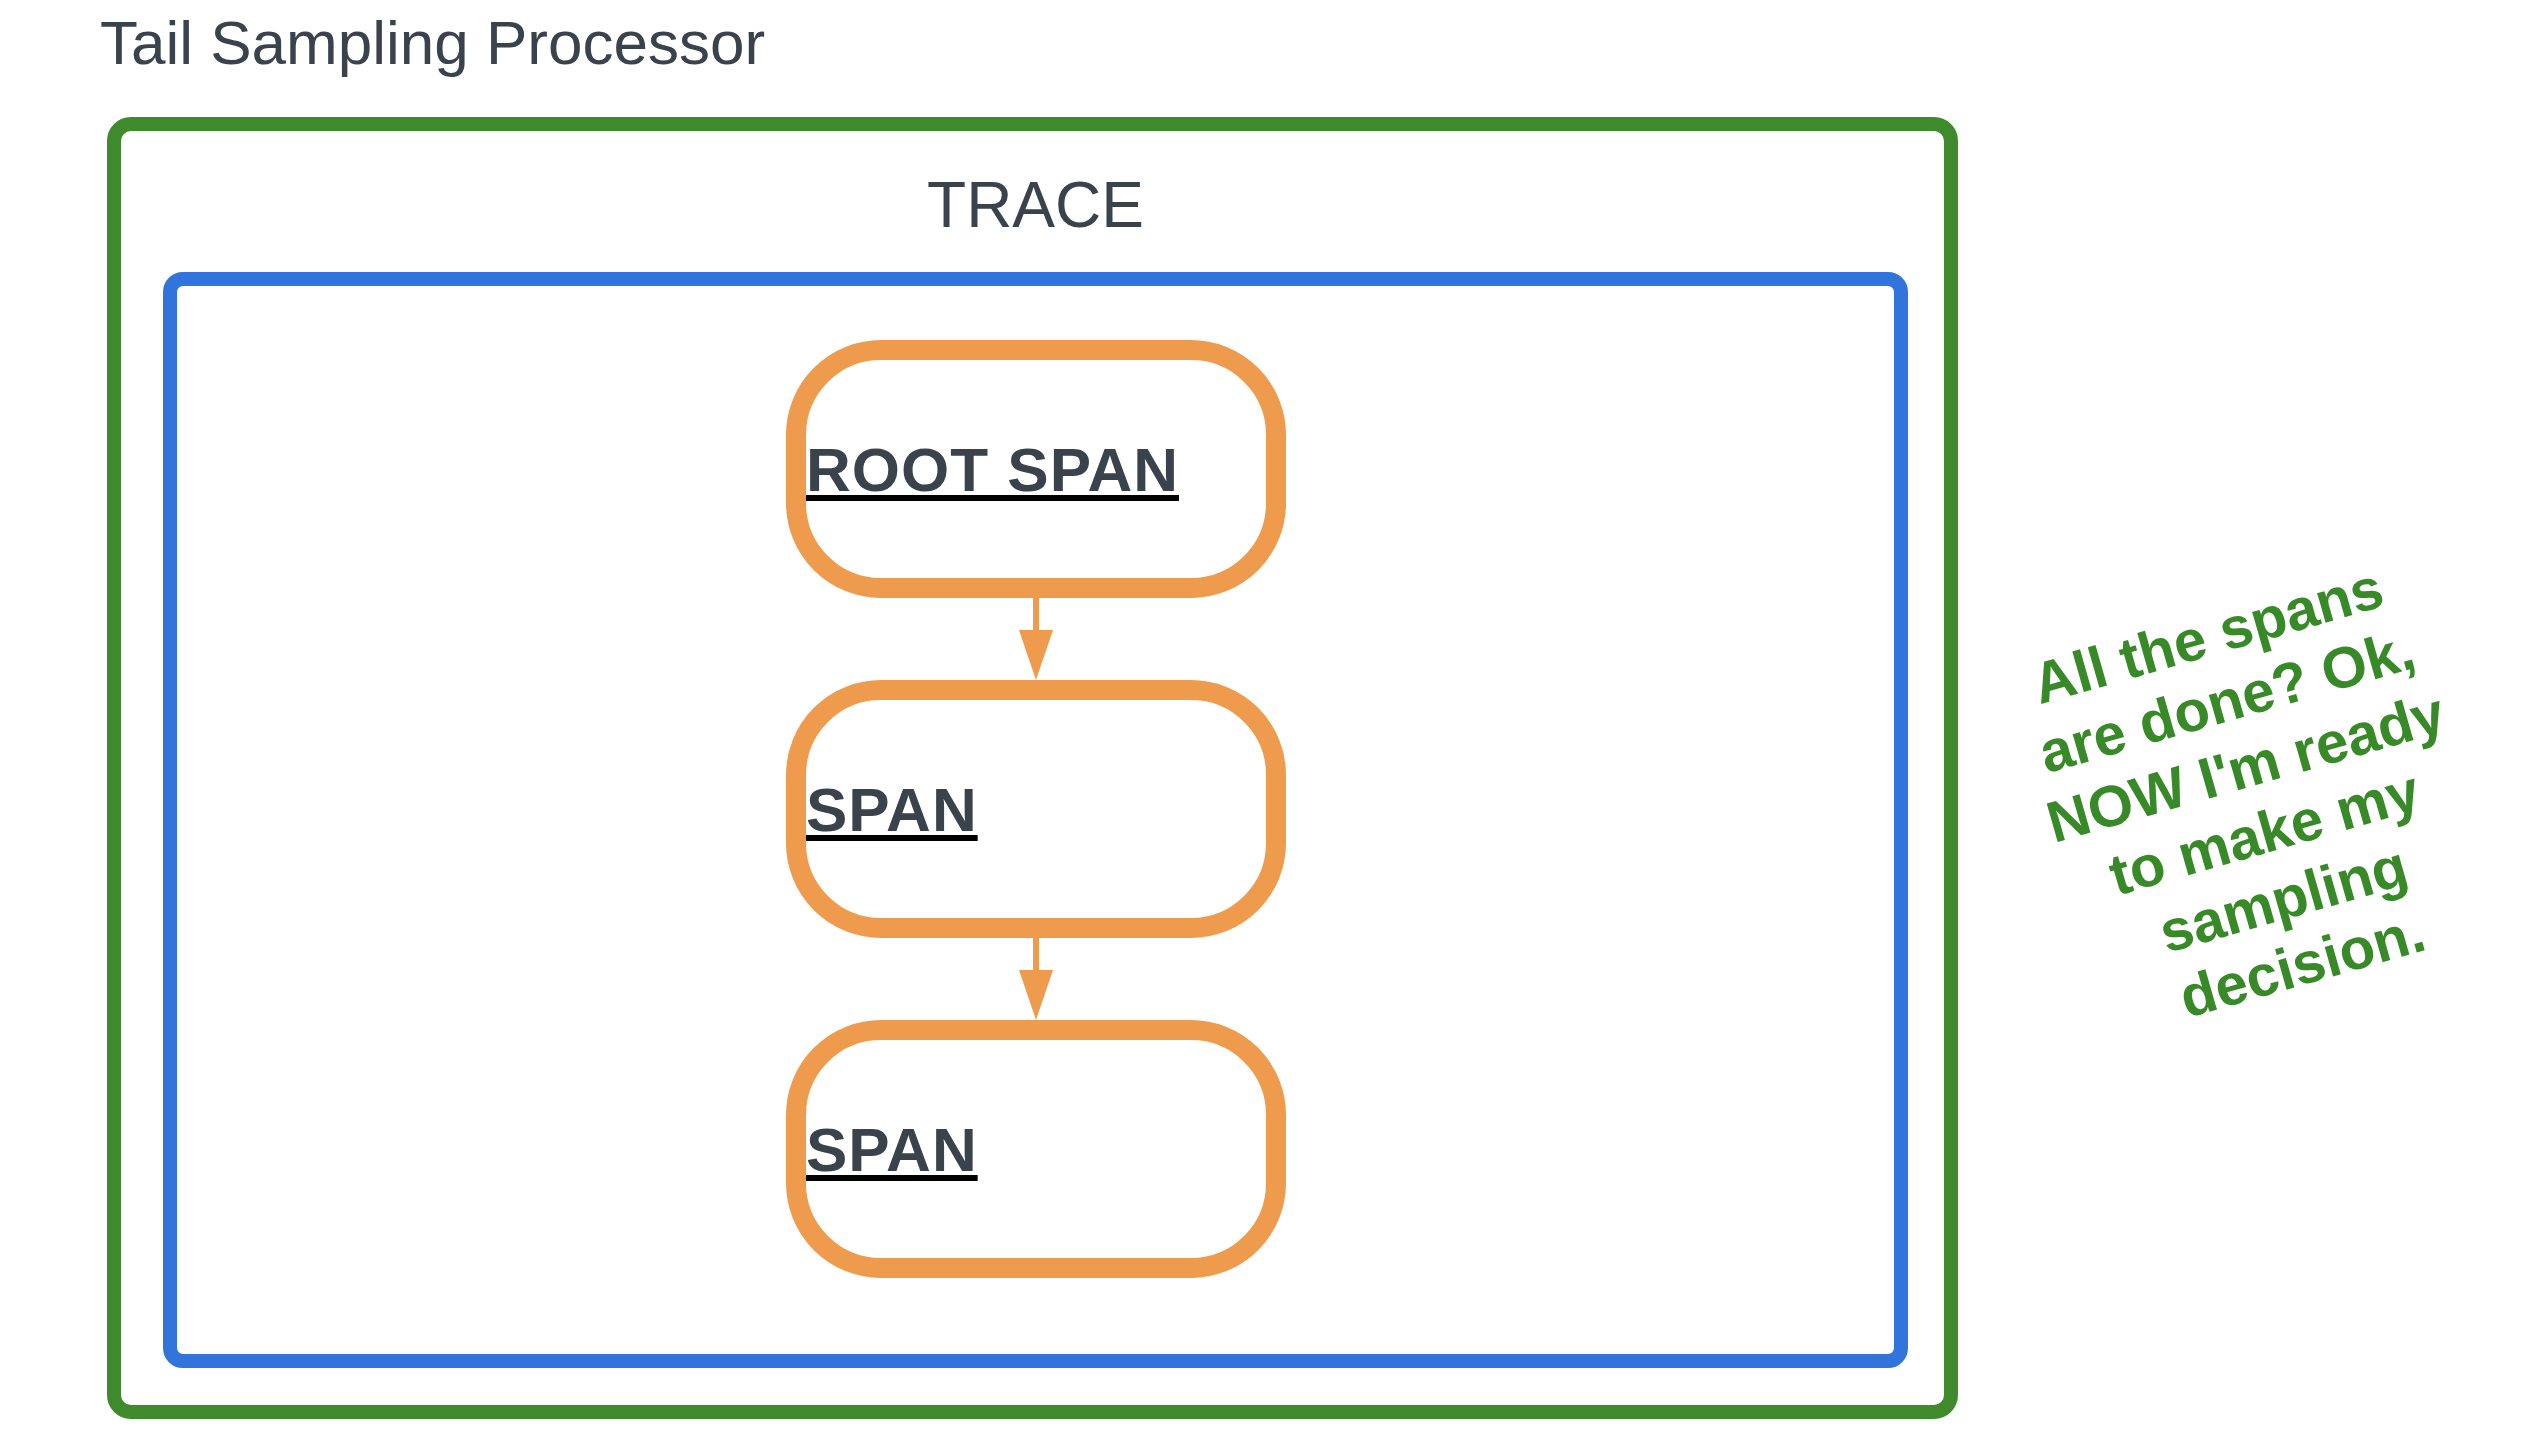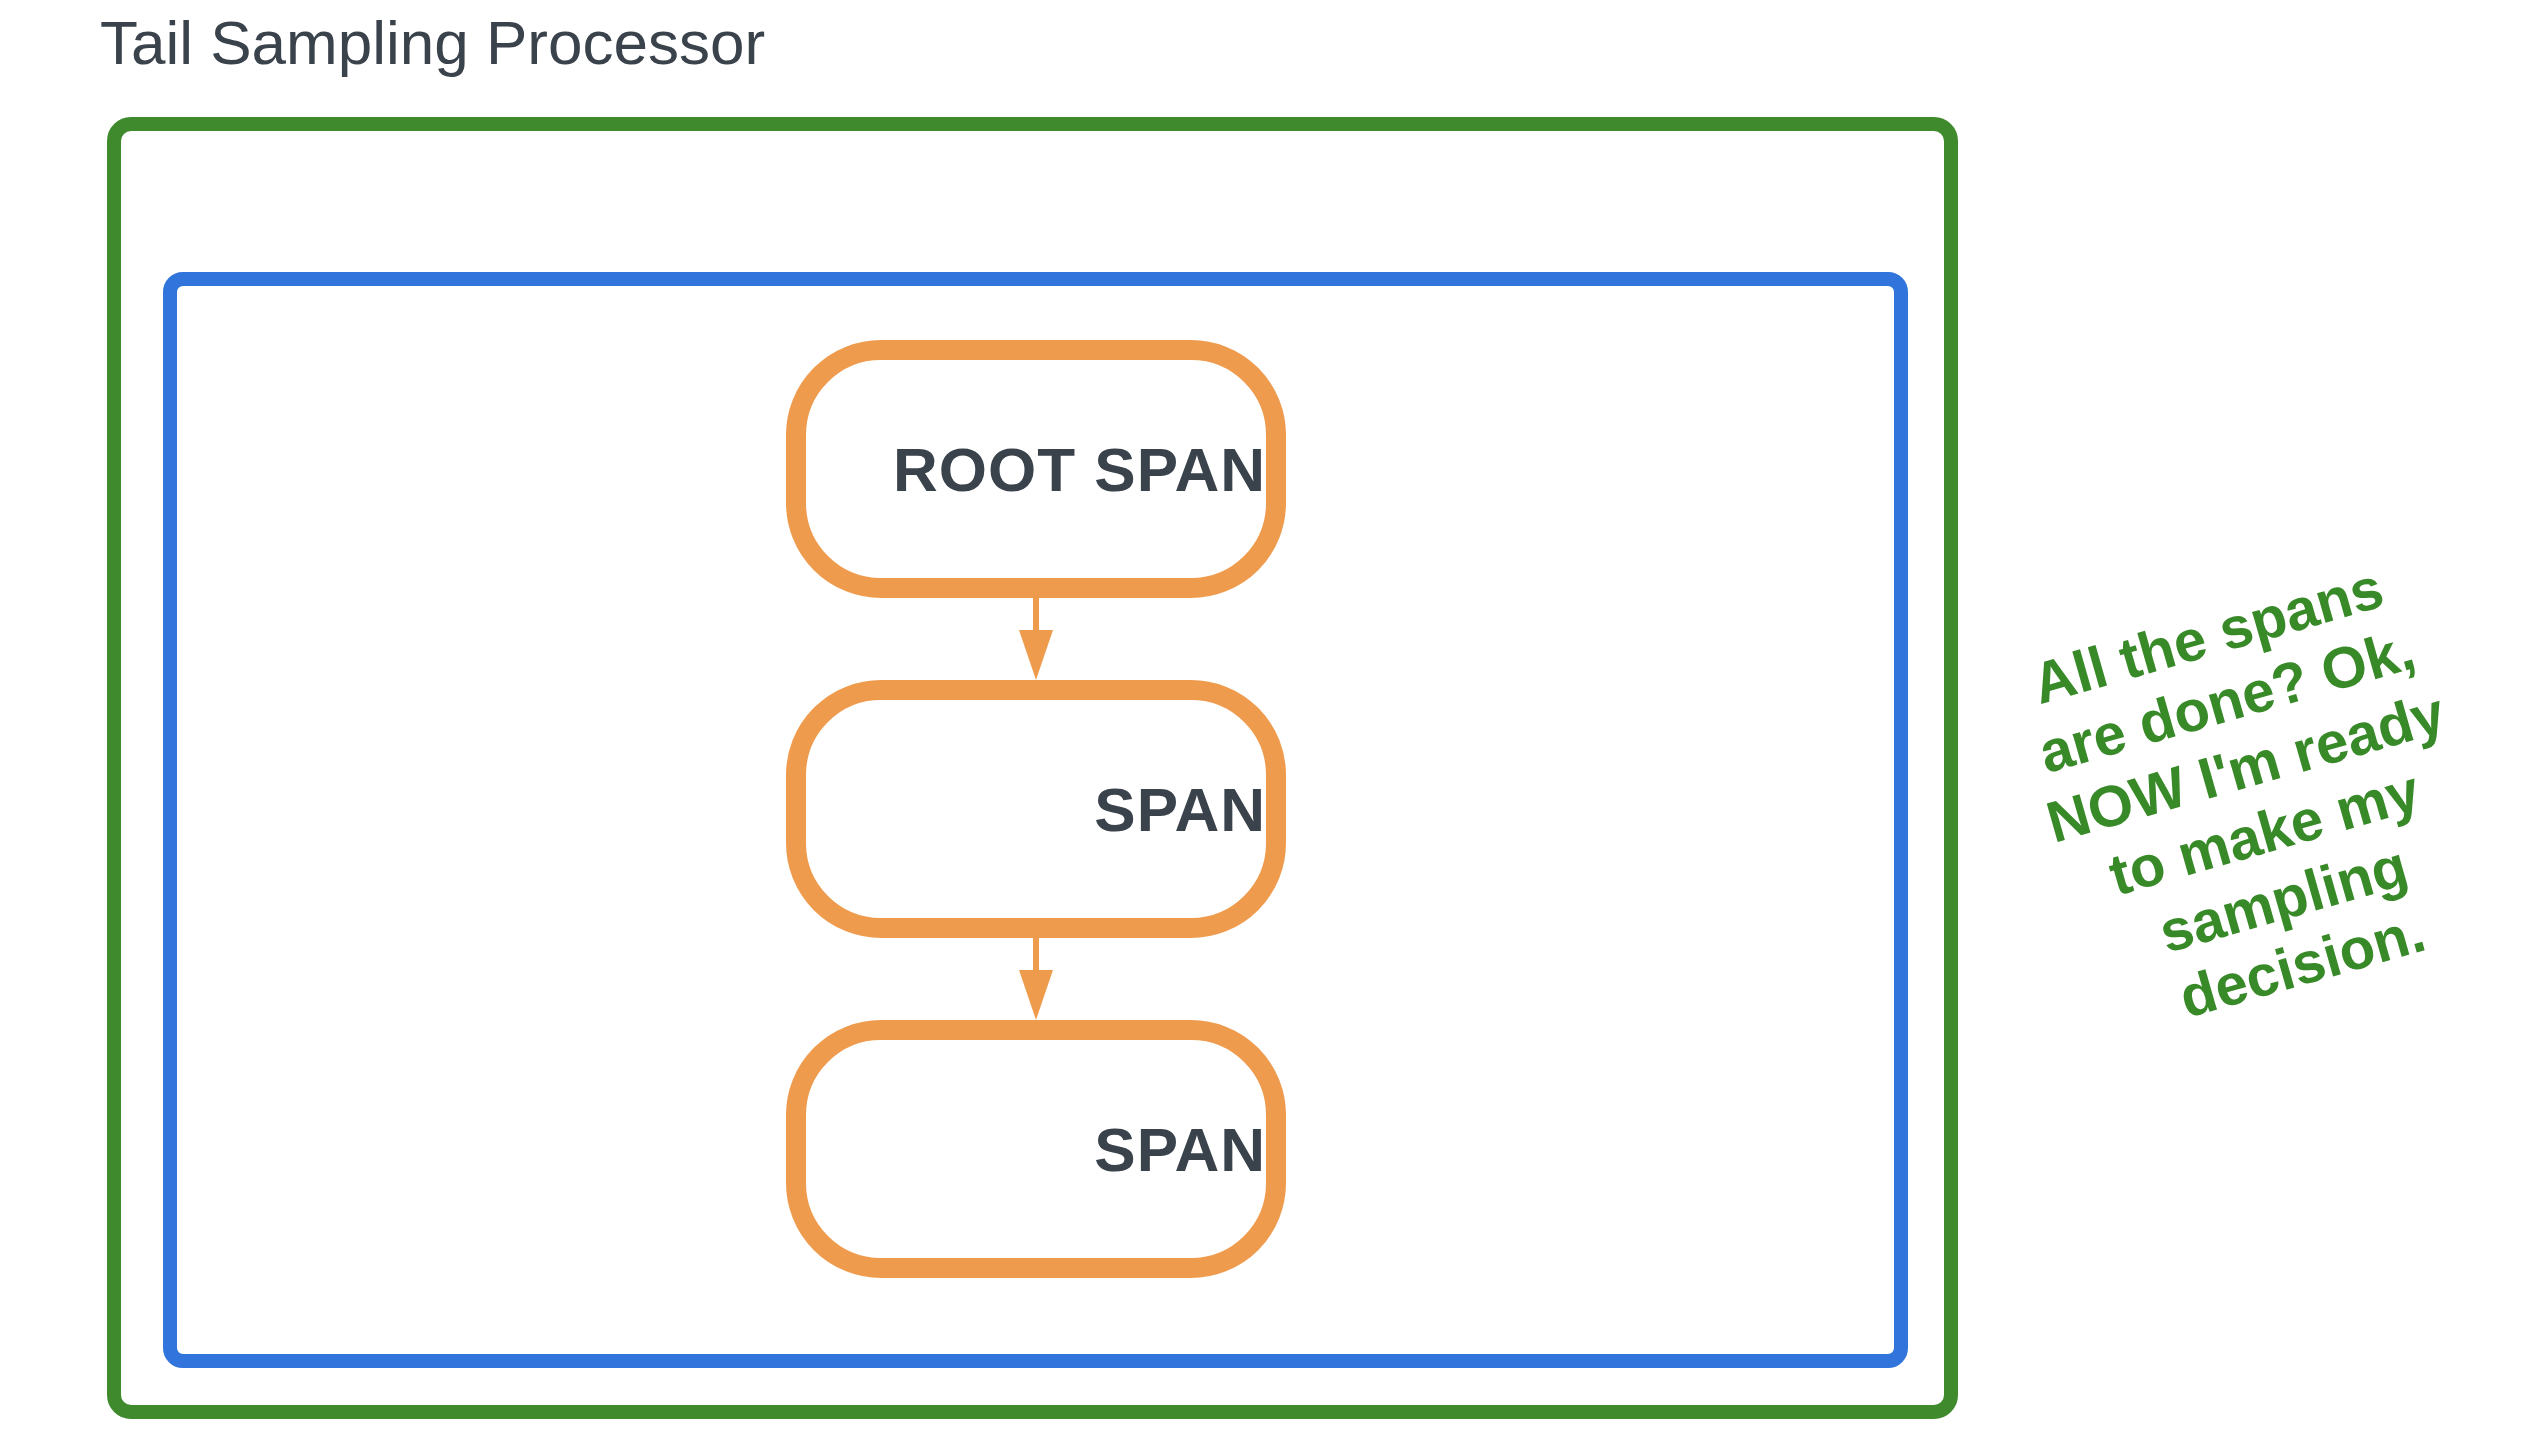--- a/index.html
+++ b/index.html
@@ -60,21 +60,22 @@
     position: absolute;
     left: 786px;
     width: 500px;
     height: 258px;
     box-sizing: border-box;
     border: 20px solid var(--orange, #EF9B4D);
     border-radius: 95px;
     background: #ffffff;
     display: flex;
     align-items: center;
-    justify-content: flex-end;
+    justify-content: flex-start;
+    text-decoration: underline;
   }
   .node-label {
     font-size: 62px;
     font-weight: 700;
     color: var(--text_dark, #3A424B);
     letter-spacing: 1px;
     white-space: nowrap;
   }
   .node-root { top: 340px; }
   .node-mid  { top: 680px; }
@@ -118,20 +119,21 @@
 </style>
 </head>
 <body>
 
 <div class="canvas">
 
   <div class="diagram-title">Tail Sampling Processor</div>
 
   <div class="outer-box"></div>
 
+  <div class="trace-label">TRACE</div>
 
   <div class="inner-box"></div>
 
   <div class="node node-root">
     <span class="node-label">ROOT SPAN</span>
   </div>
 
   <div class="connector connector-1">
     <div class="shaft"></div>
     <div class="head"></div>

